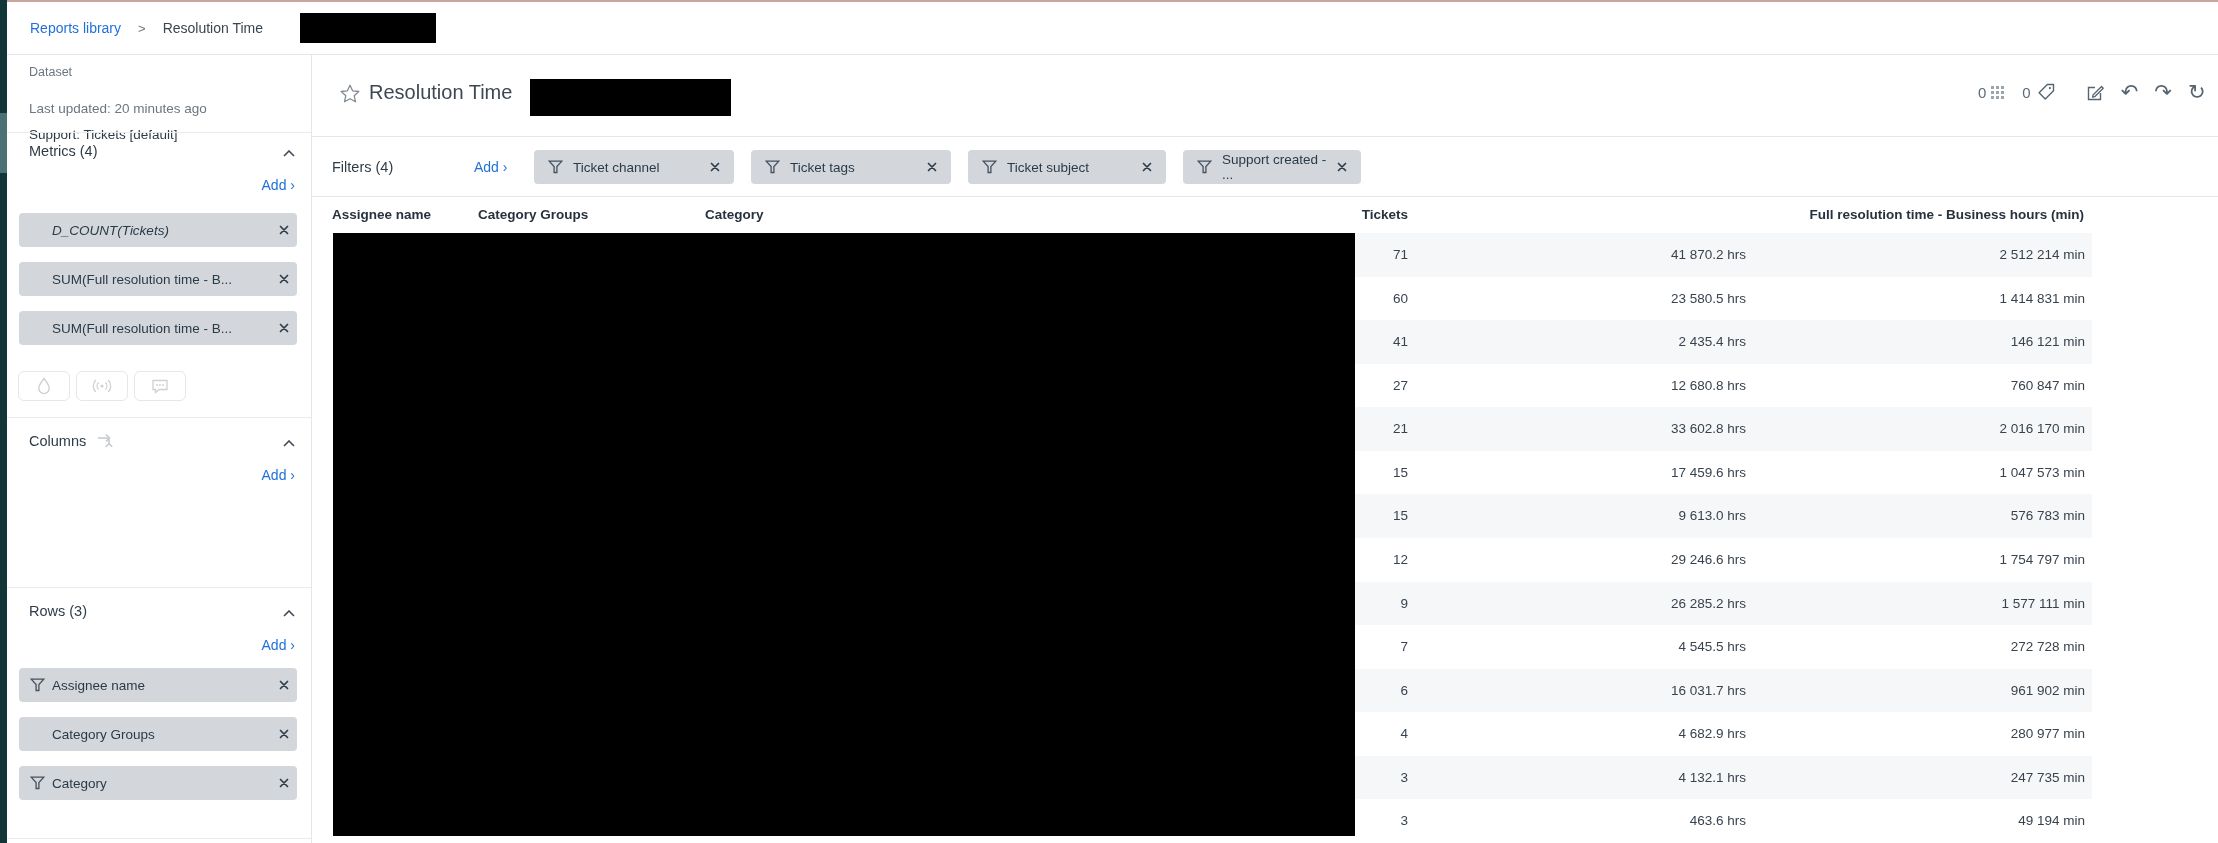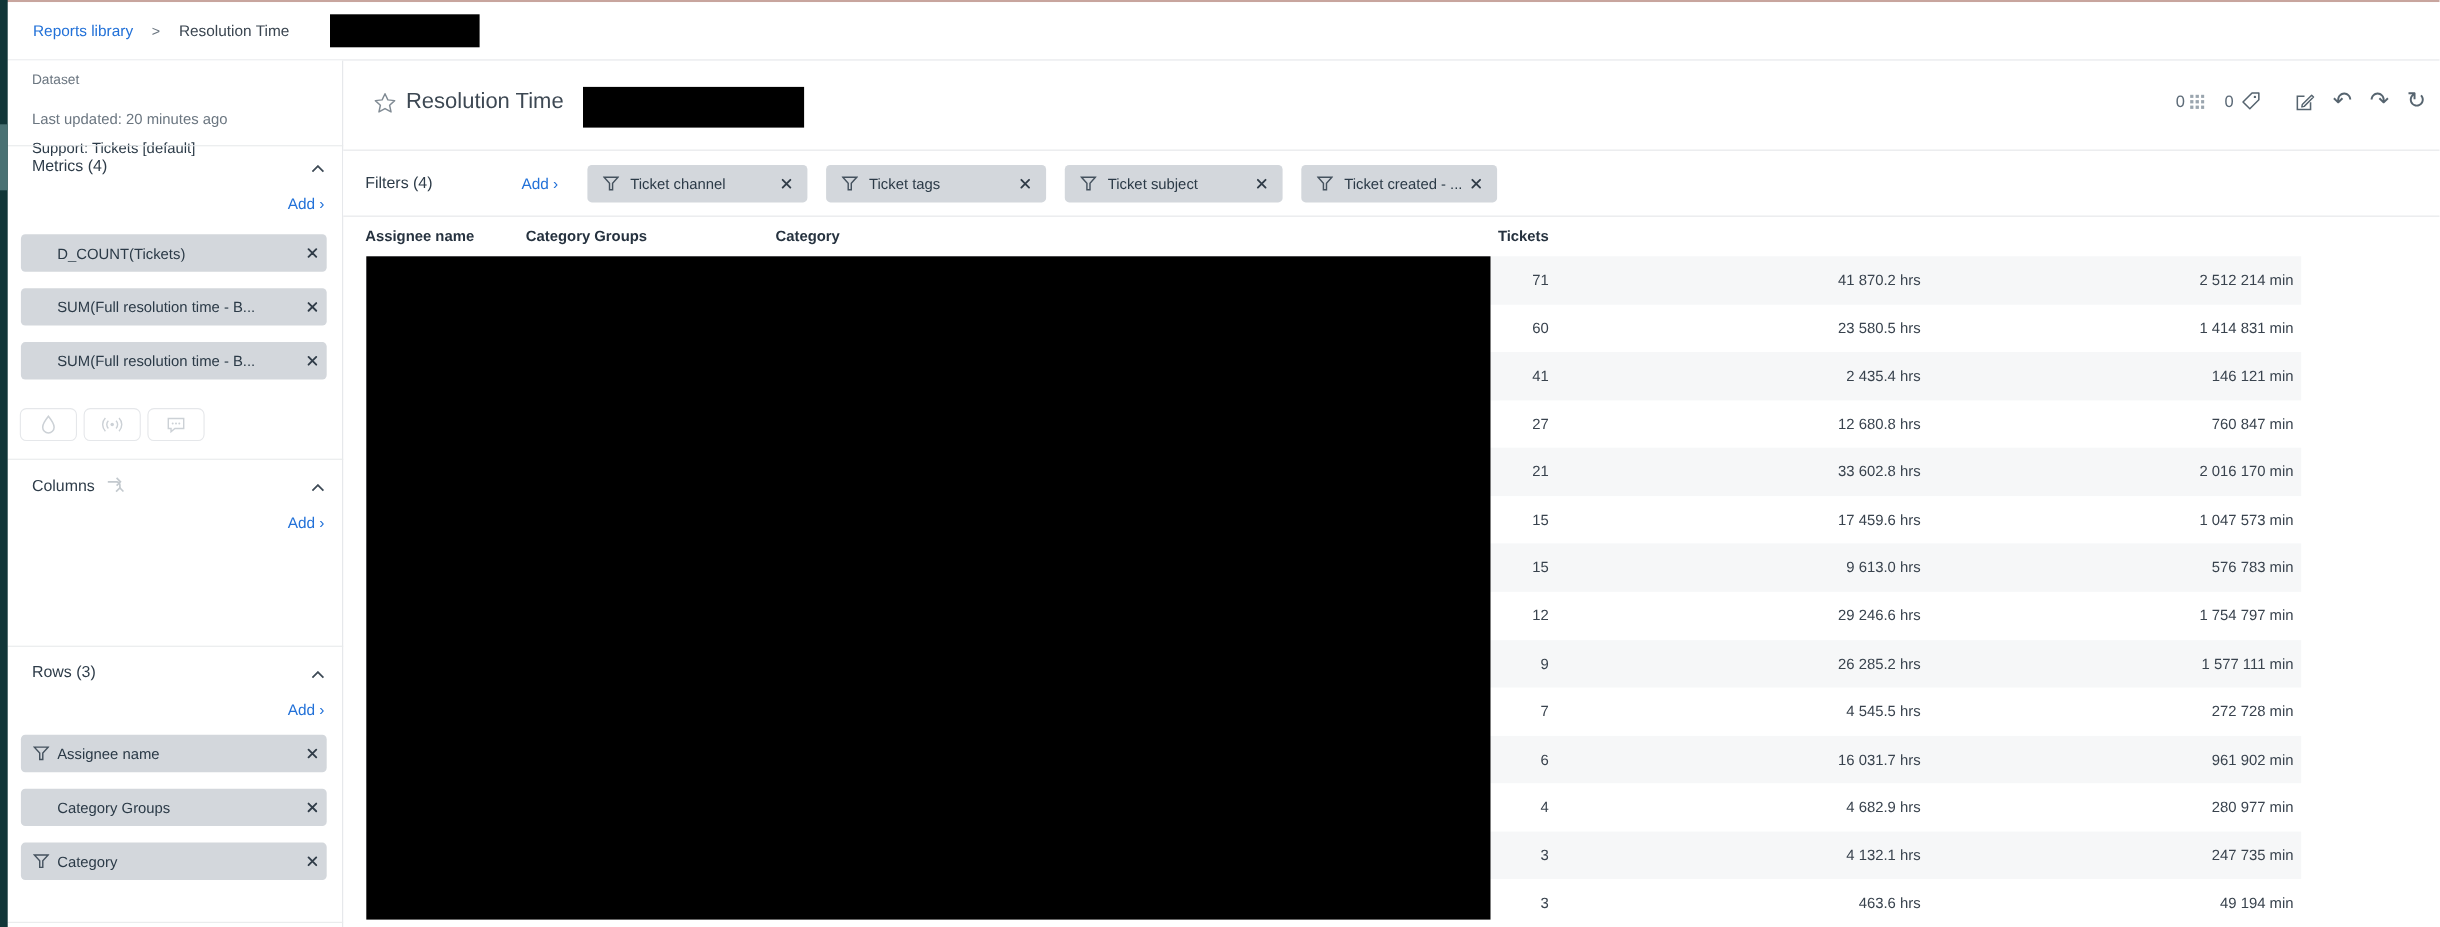--- a/index.html
+++ b/index.html
@@ -151,21 +151,21 @@
     <div class="sb-abs add-link" style="top:412px;">Add ›</div>
     <div class="sb-divider" style="top:532px;"></div>
 
     <div class="sb-abs sec-title" style="top:548px;">Rows (3)</div>
     <svg class="sb-abs sec-chevron" style="top:555px;" viewBox="0 0 12 7">
         <path d="M1 6 L6 1 L11 6" fill="none" stroke="#3e4a56" stroke-width="1.6"></path>
       </svg>
     <div class="sb-abs add-link" style="top:582px;">Add ›</div>
     <div id="row-pills"></div>
     <div class="sb-divider" style="top:783px;"></div>
-  <div class="pill mpill" style="top: 158px;">
+  <div class="pill mpill" style="top: 158px; font-style: italic;">
     <span class="pill-label">D_COUNT(Tickets)</span>
     <span class="pill-x">
           <svg width="10" height="10" viewBox="0 0 10 10">
             <path d="M1.5 1.5 L8.5 8.5 M8.5 1.5 L1.5 8.5" stroke="#303c48" stroke-width="1.7" stroke-linecap="round"></path>
           </svg>
         </span>
   </div>
       <div class="pill mpill" style="top: 207px;">
     <span class="pill-label">SUM(Full resolution time - B...</span>
     <span class="pill-x">
@@ -302,35 +302,36 @@
               <path d="M1.5 1.5 L8.5 8.5 M8.5 1.5 L1.5 8.5" stroke="#303c48" stroke-width="1.7" stroke-linecap="round"></path>
             </svg>
           </span>
   </div>
         <div class="fpill">
     <span class="pill-ico">
             <svg width="15" height="14" viewBox="0 0 15 14">
               <path d="M1.2 1.2 h12.6 l-4.9 5.4 v5.9 h-2.8 V6.6 Z" fill="none" stroke="#45525e" stroke-width="1.3"></path>
             </svg>
           </span>
-    <span class="pill-label">Ticket created - ...</span>
+    <span class="pill-label">Support created - ...</span>
     <span class="pill-x">
             <svg width="10" height="10" viewBox="0 0 10 10">
               <path d="M1.5 1.5 L8.5 8.5 M8.5 1.5 L1.5 8.5" stroke="#303c48" stroke-width="1.7" stroke-linecap="round"></path>
             </svg>
           </span>
   </div>
       </div>
   </section>
 
   <div class="thead">
     <span class="th-assignee">Assignee name</span>
     <span class="th-catgroups">Category Groups</span>
     <span class="th-category">Category</span>
     <span class="th-tickets">Tickets</span>
+    <span class="th-min">Full resolution time - Business hours (min)</span>
   </div>
 
   <div class="tbody" id="trows">
       <div class="trow odd">
     <span class="cell c-t">71</span>
     <span class="cell c-h">41 870.2 hrs</span>
     <span class="cell c-m">2 512 214 min</span>
   </div>
       <div class="trow">
     <span class="cell c-t">60</span>

